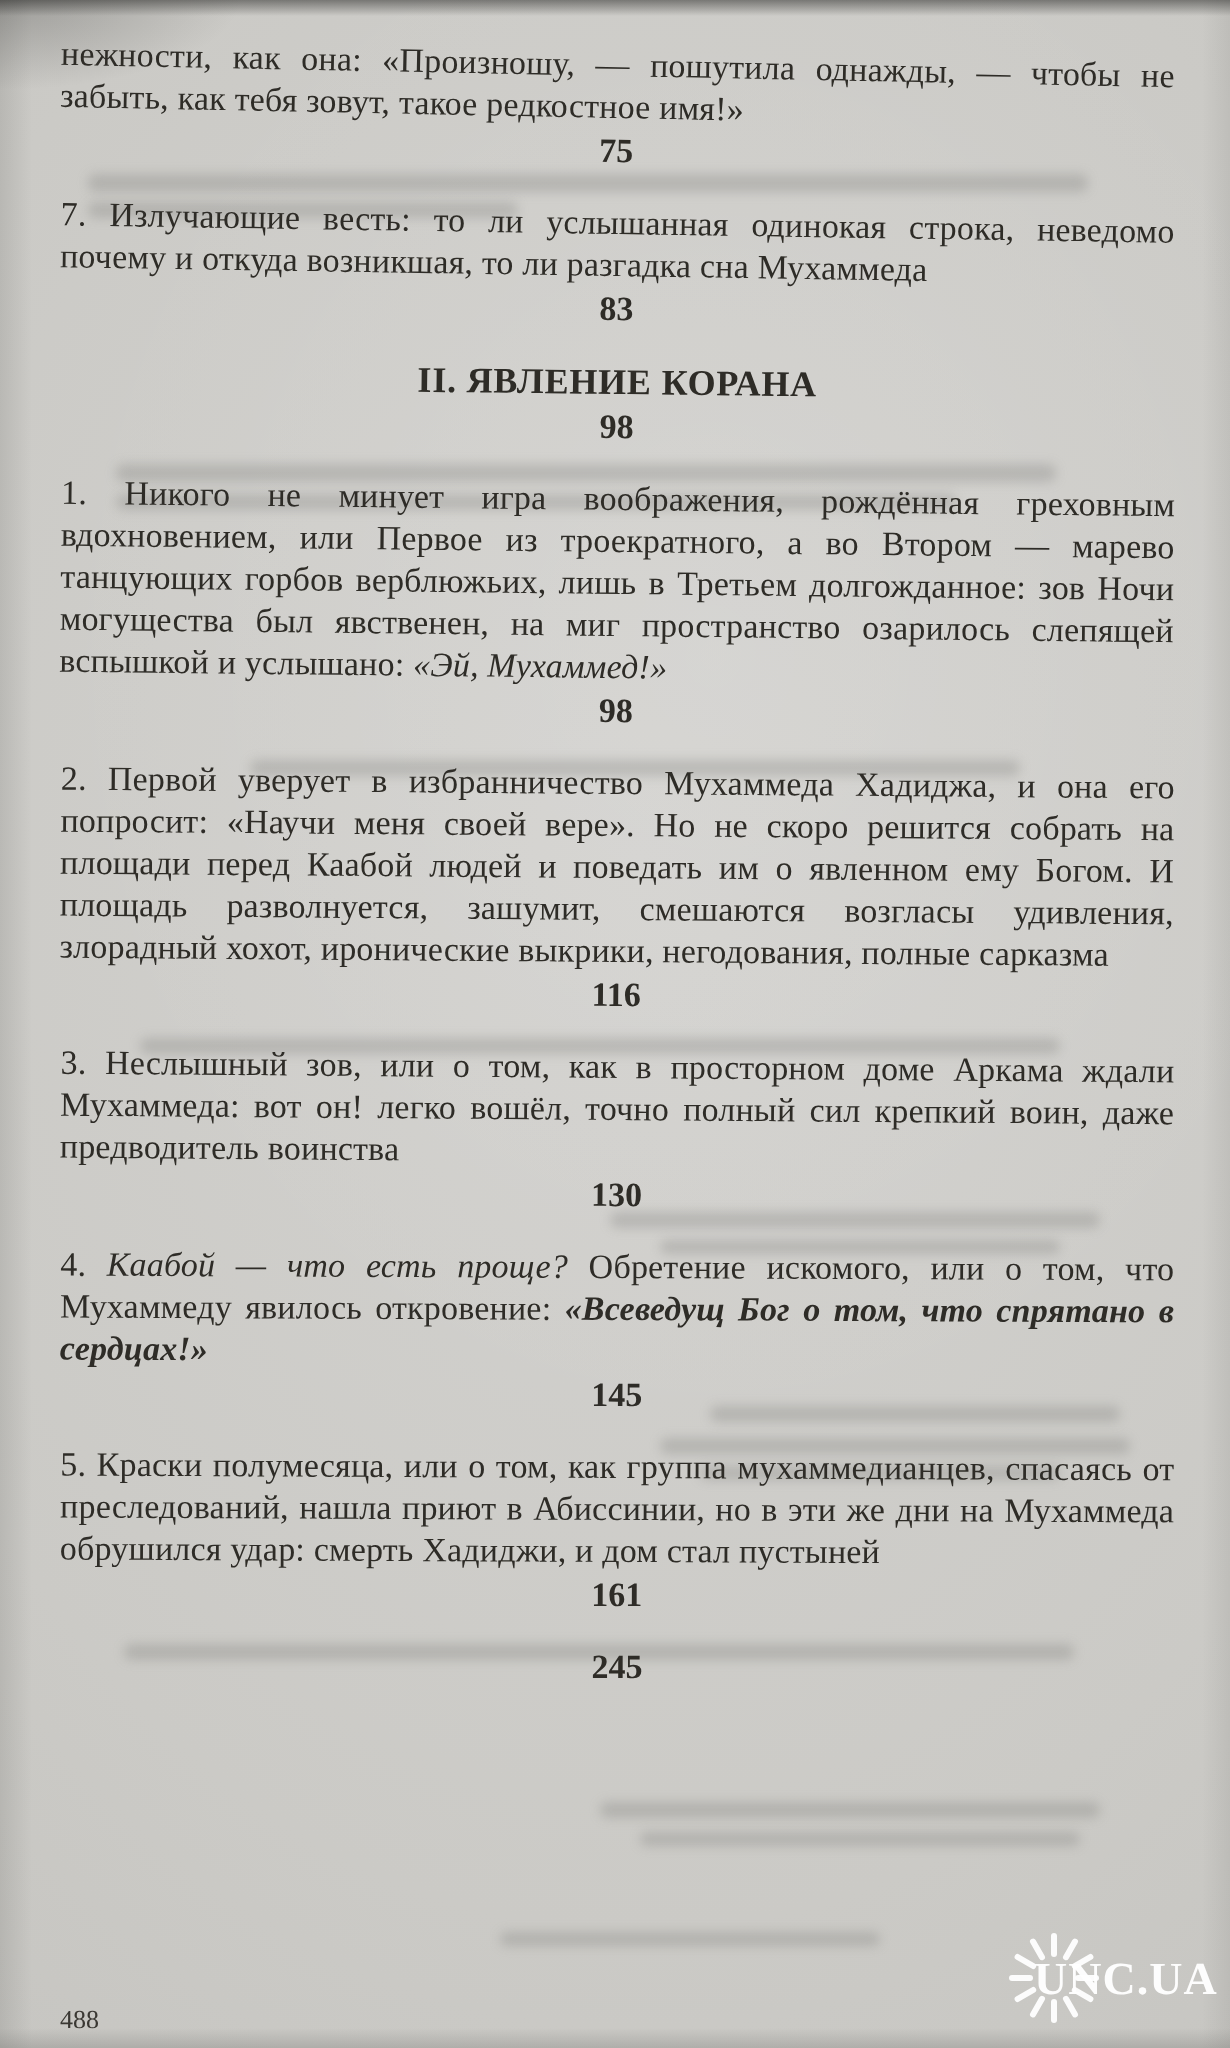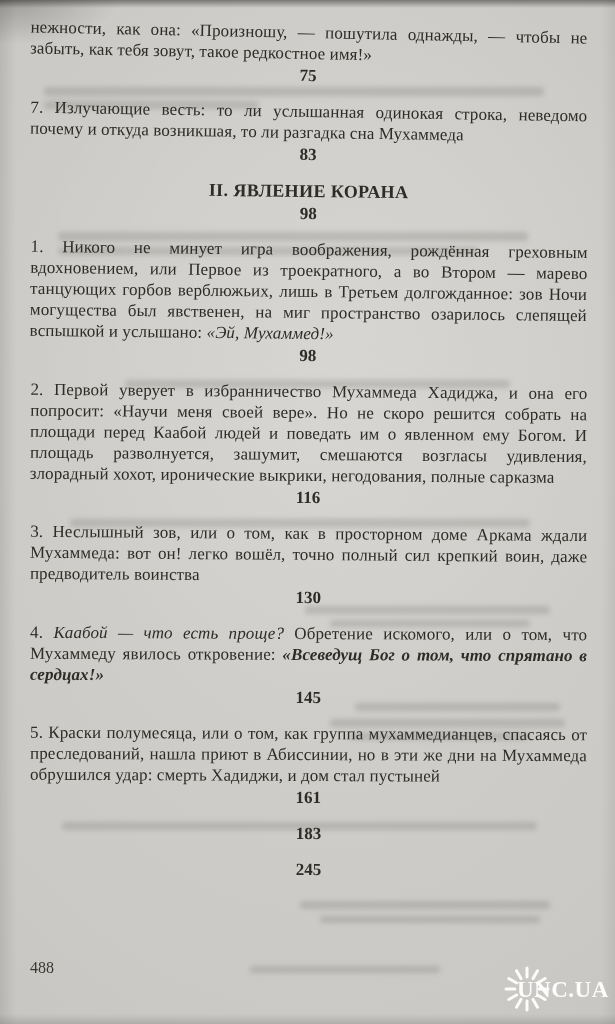--- a/index.html
+++ b/index.html
@@ -25,21 +25,21 @@
   .ital-bold{font-style:italic;font-weight:600;}
   
   .t5{transform:rotate(1.15deg);}
   .t4{transform:rotate(0.9deg);}
   .t3{transform:rotate(0.65deg);}
   .t2{transform:rotate(0.45deg);}
   .t1{transform:rotate(0.25deg);}
   .t0{transform:rotate(0.1deg);}
   
   .smudge{position:absolute;background:rgba(122,122,118,.30);border-radius:4px;filter:blur(2.6px);}
-  .folio{position:absolute;left:30px;top:958px;font-size:16px;line-height:20px;color:#3a3833;}
+  .folio{position:absolute;left:30px;top:1000px;font-size:13px;line-height:20px;color:#3a3833;}
   .watermark{position:absolute;left:500px;top:960px;width:112px;height:60px;text-decoration:underline;}
   .watermark svg{position:absolute;left:1px;top:3px;}
   .wm-text{
     position:absolute;left:17px;top:18px;
     font-family:"Liberation Serif", serif;font-weight:700;font-size:23px;line-height:23px;
     letter-spacing:.5px;color:rgba(255,255,255,.96);
   }
 </style>
 </head>
 <body>
@@ -98,21 +98,20 @@
       <p class="entry"><span>4. </span><span class="ital">Каабой — что есть проще?</span><span> Обретение искомого, или о том, что Мухаммеду явилось откровение: </span><span class="ital-bold">«Всеведущ Бог о том, что спрятано в сердцах!»</span></p>
       <p class="pagenum">145</p>
     </div>
 
     <div class="block t1">
       <p class="entry">5. Краски полумесяца, или о том, как группа мухаммедианцев, спасаясь от преследований, нашла приют в Абиссинии, но в эти же дни на Мухаммеда обрушился удар: смерть Хадиджи, и дом стал пустыней</p>
       <p class="pagenum">161</p>
     </div>
 
     <div class="block t0">
-      <p class="pagenum">183</p>
     </div>
 
     <div class="block t0">
       <p class="pagenum">245</p>
     </div>
 
   </div>
 
   <div class="folio">488</div>
 

